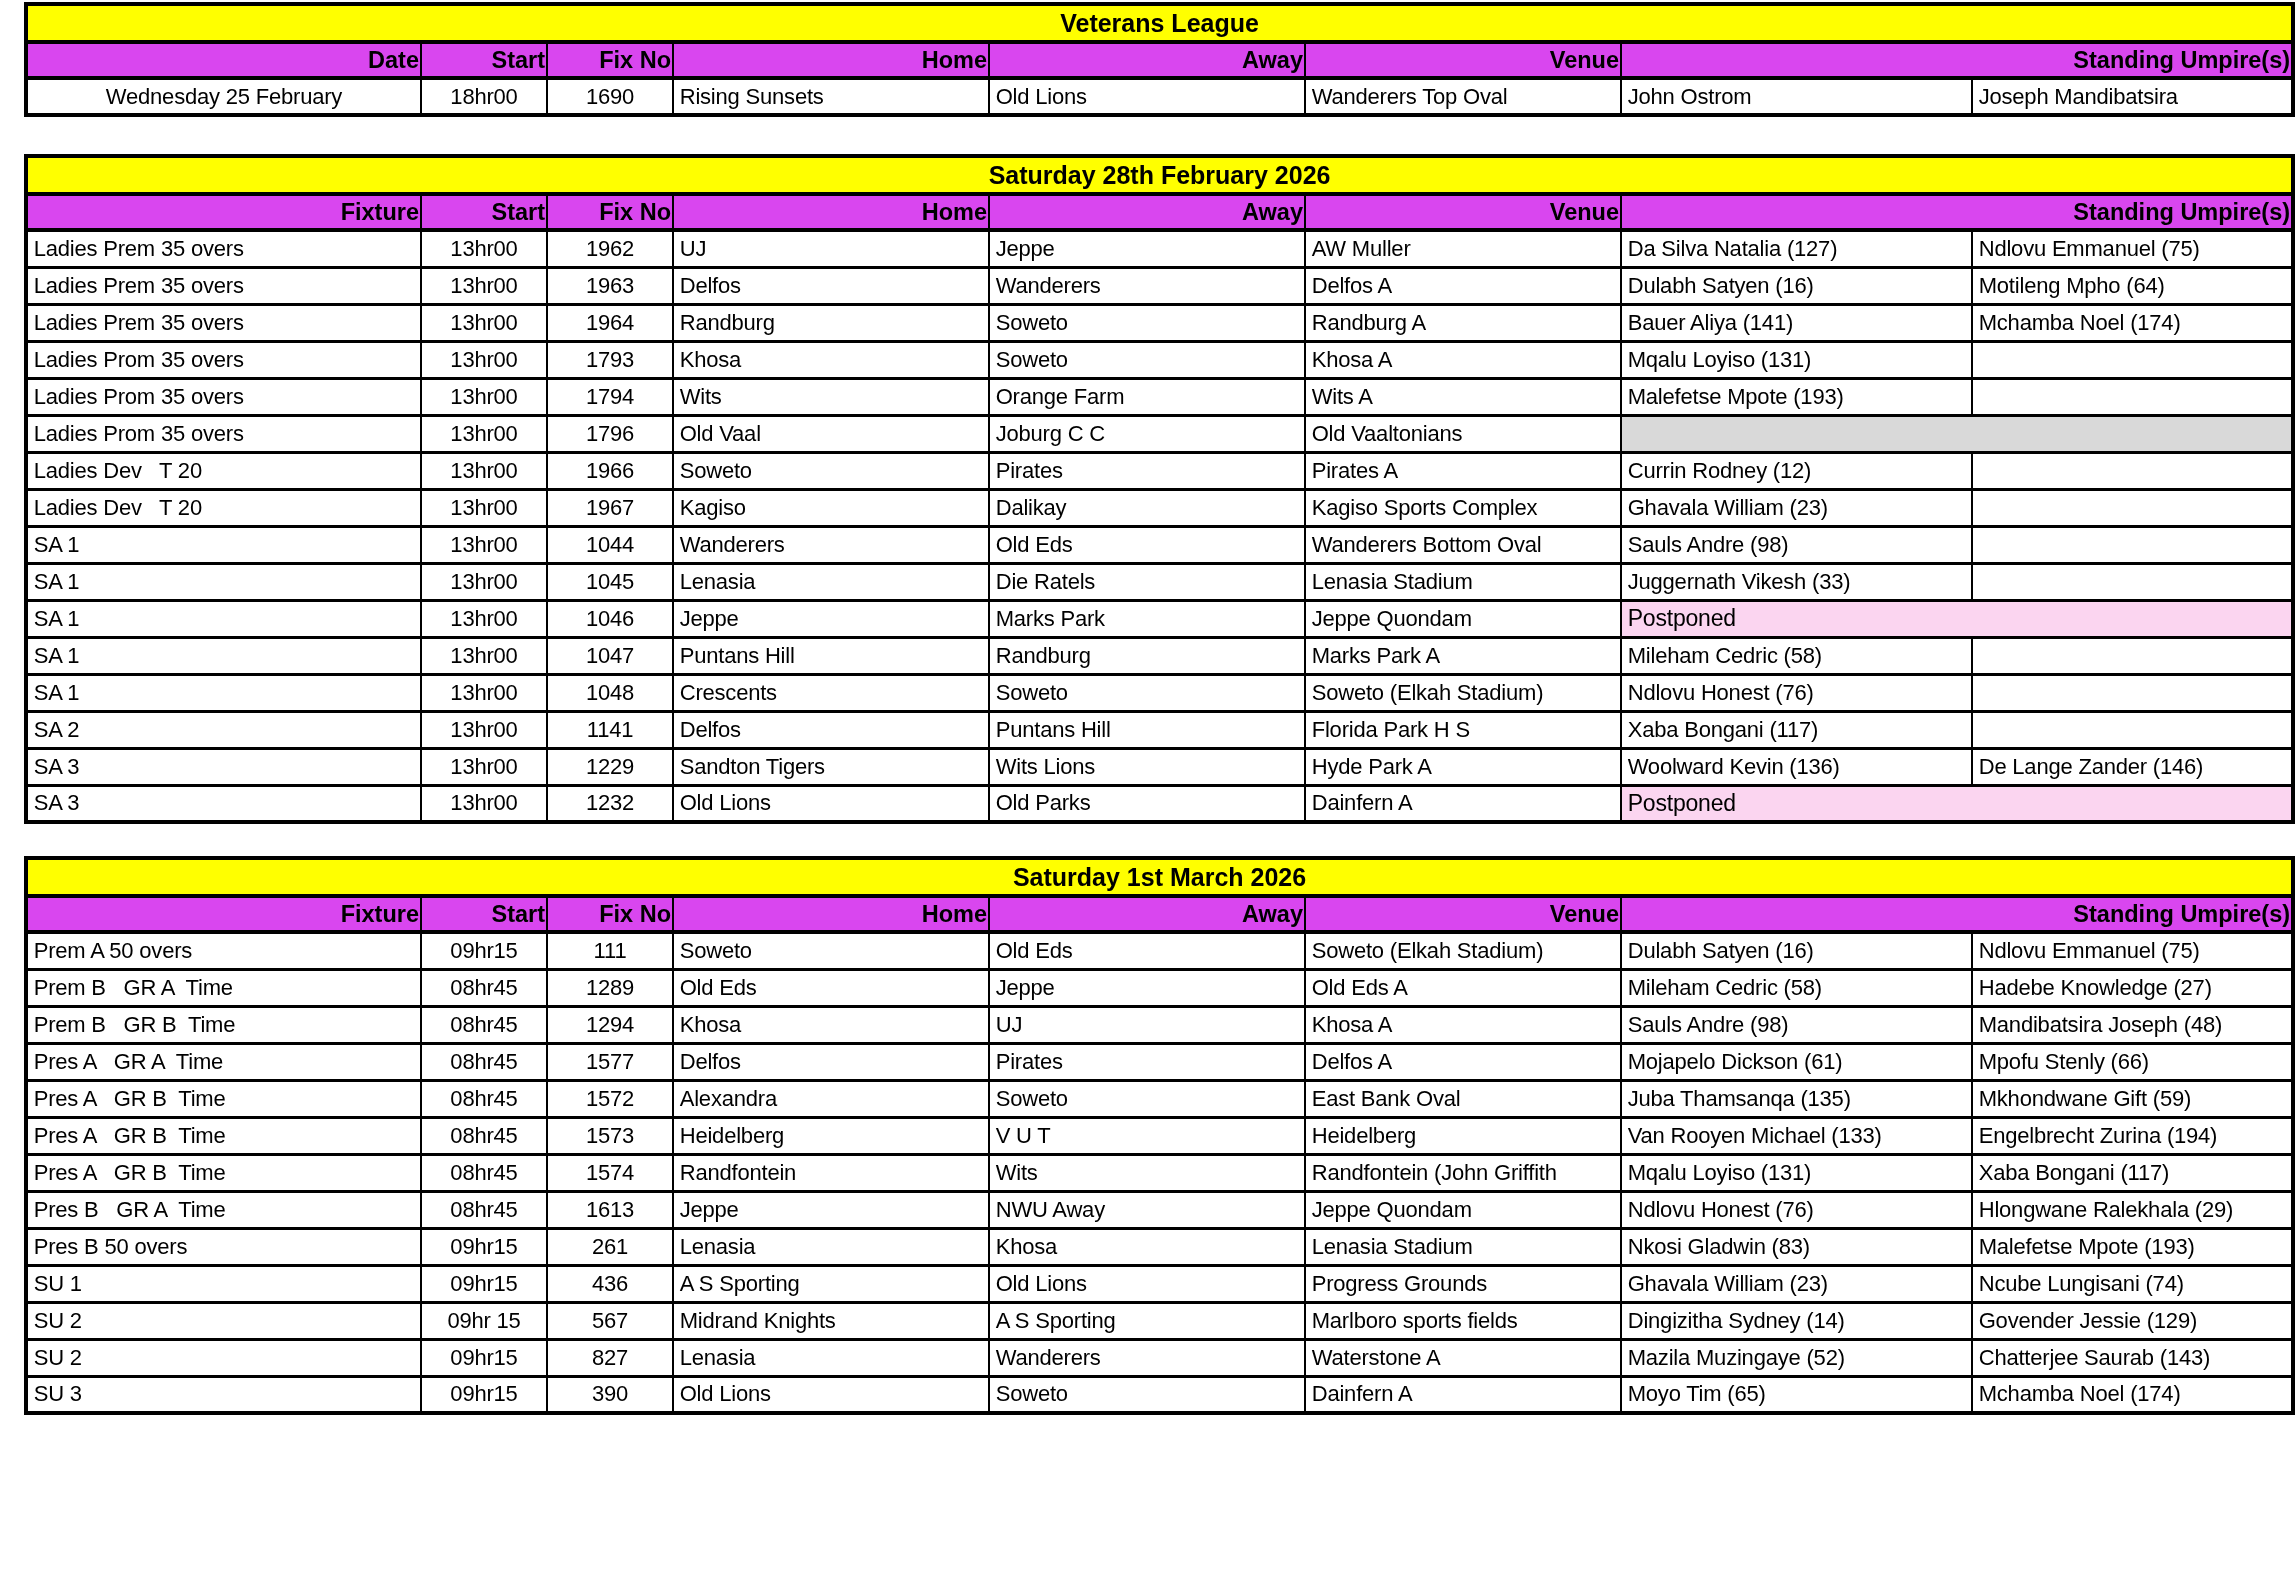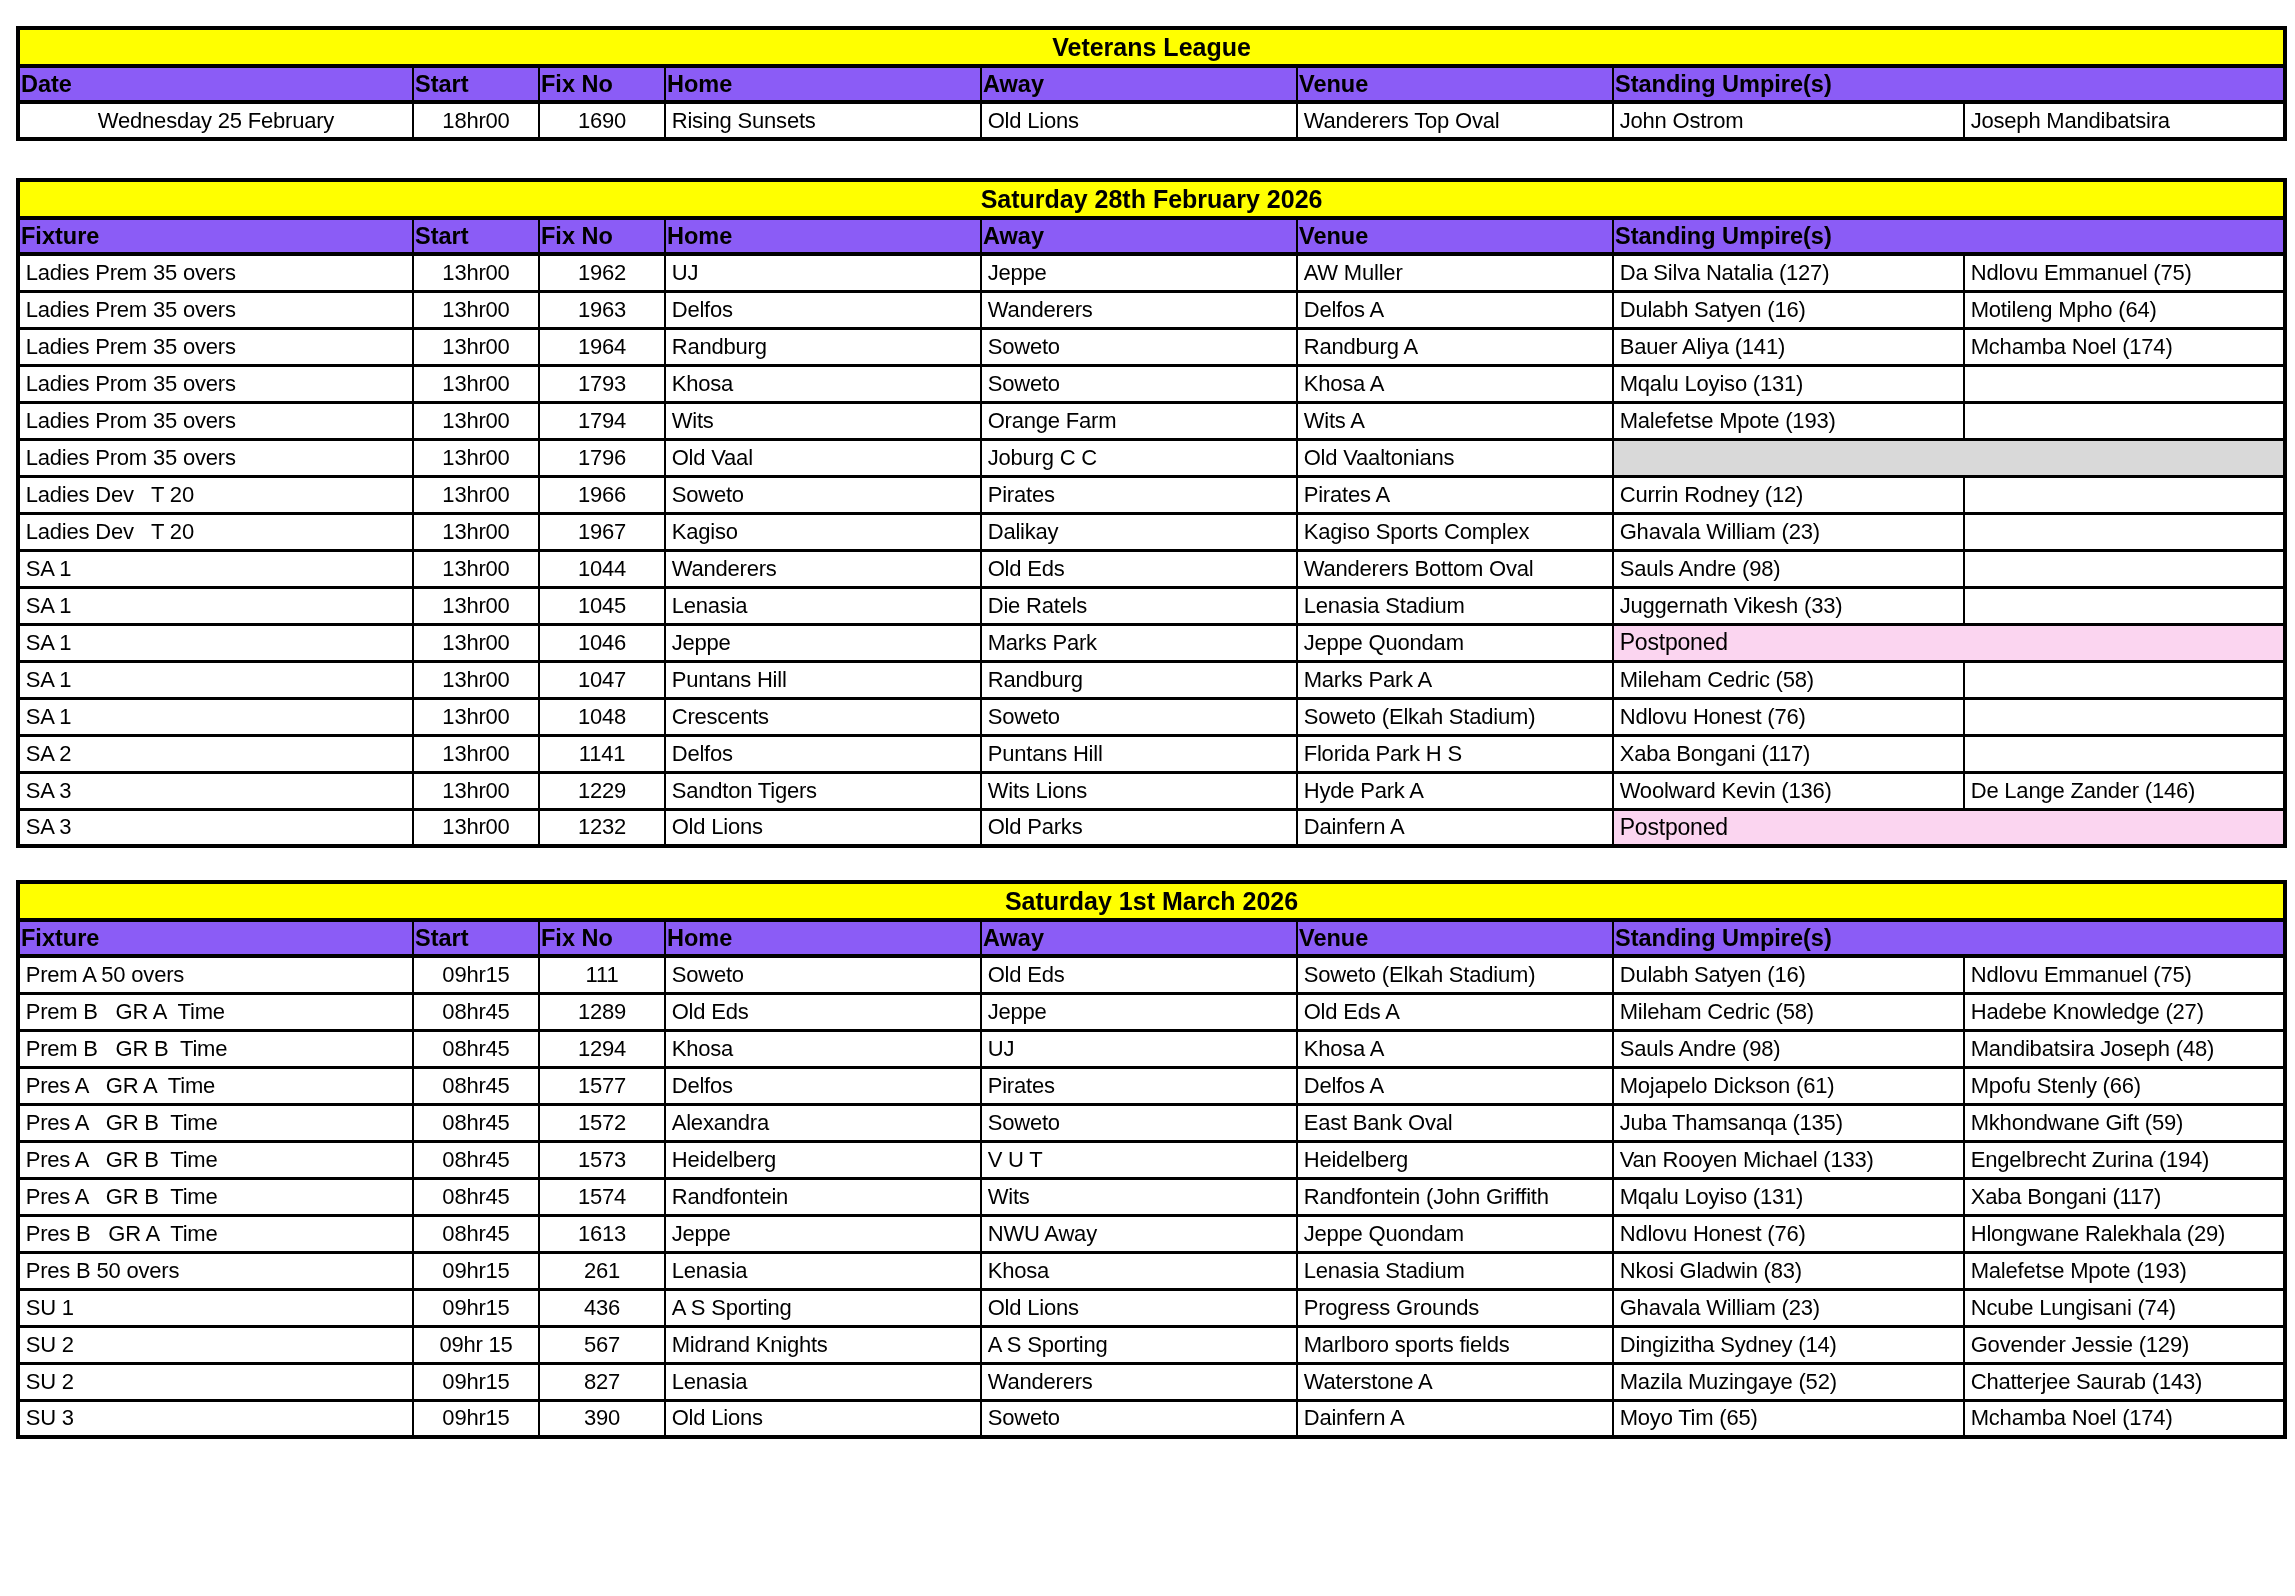--- a/index.html
+++ b/index.html
@@ -1,21 +1,21 @@
 <!DOCTYPE html>
 <html style="font-size:10.2px"><head>
 <meta charset="utf-8">
 <style>
   html,body { margin:0; padding:0; background:#ffffff; }
   body {
     width:2295px; height:1597px;
     font-family:"Liberation Sans", sans-serif;
     color:#000;
   }
-  .sheet { padding:26px 0 0 16px; }
+  .sheet { padding:2px 0 0 16px;margin-left:8px; }
   table.fixtures {
     border-collapse:collapse;
     table-layout:fixed;
     width:2268px;
     border:4.4px solid #000;
   }
   table.fixtures.t1 { margin-top:0; }
   table.fixtures.t2 { margin-top:37px; }
   table.fixtures.t3 { margin-top:32px; }
   td, th {
@@ -30,24 +30,24 @@
     background:#ffff00;
     font-size:25px;
     font-weight:bold;
     text-align:center;
     height:38px;
     border-bottom-width:4.4px;
   }
   th.col {
     font-size:23.5px;
     font-weight:bold;
-    text-align:left;
+    text-align:right;
     height:36px;
     border-bottom-width:4.4px;
-    background:#8b5cf6;
+    background:#d946ef;
   }
   tbody td {
     height:37px;
     font-size:22px;
     letter-spacing:-0.2px;
     padding:0 5.7px;
     background:#ffffff;
   }
   .a-center { text-align:center; padding:0; }
   .a-left   { text-align:left; }

